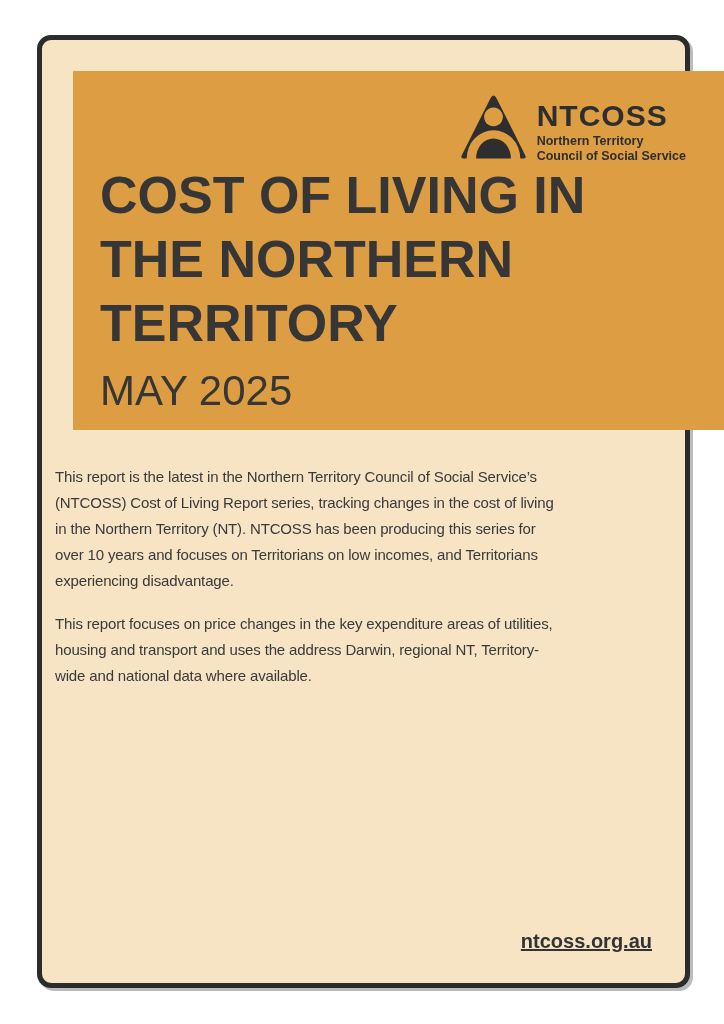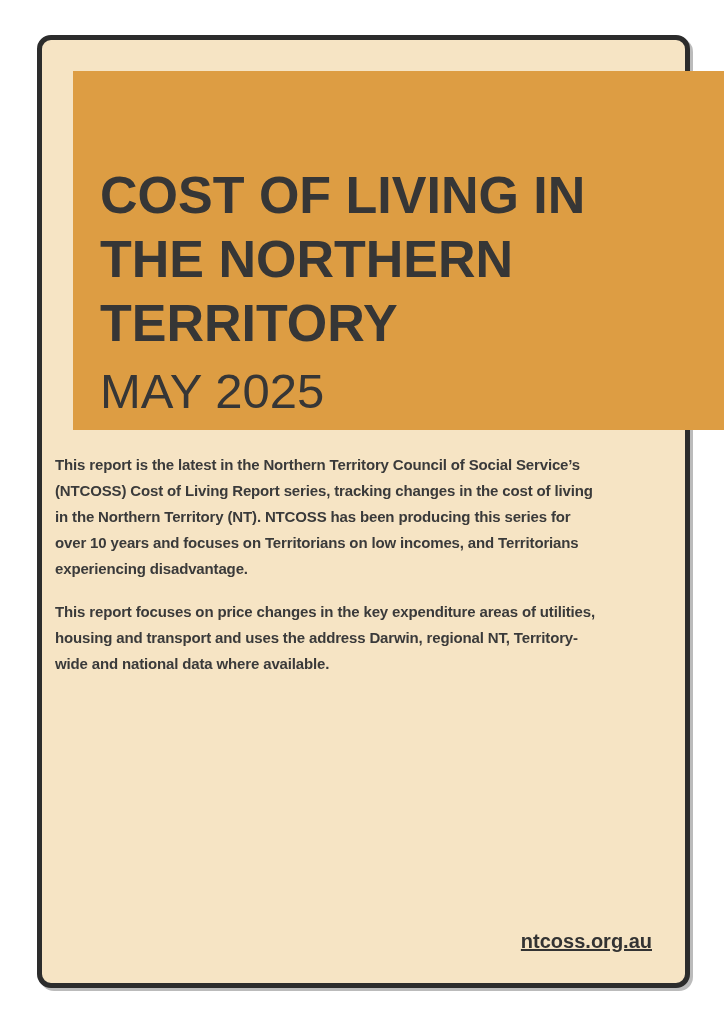--- a/index.html
+++ b/index.html
@@ -74,41 +74,41 @@
     margin: 92px 0 0 0;
     font-size: 52px;
     font-weight: 700;
     line-height: 64px;
     color: #363636;
     white-space: pre;
     letter-spacing: 0;
   }
   .banner-subtitle {
     margin-top: 12px;
-    font-size: 49px;
+    font-size: 42px;
     font-weight: 400;
     line-height: 48px;
     color: #363636;
   }
   
   .body-copy {
     position: absolute;
     left: 55px;
     top: 452px;
     width: 625px;
     z-index: 3;
     color: #3a3a3a;
   }
   .paragraph {
     font-size: 15px;
-    font-weight: 700;
+    font-weight: 400;
     line-height: 26px;
     letter-spacing: -0.15px;
     white-space: pre-line;
-    margin: 0 0 17px 0;
+    margin: 12px 0 17px 0;
   }
   .website-link {
     position: absolute;
     top: 930px;
     right: 72px;
     z-index: 3;
     font-size: 20px;
     font-weight: 700;
     color: #333333;
     text-decoration: underline;
@@ -117,20 +117,38 @@
 </style>
 </head>
 <body>
 
 <div class="page">
 
   <div class="card"></div>
 
   <div class="banner">
 
+    <div class="logo">
+      <svg class="logo-mark" viewBox="0 0 100 100" xmlns="http://www.w3.org/2000/svg">
+        <path fill="#2e2e2e" fill-rule="evenodd" d="
+          M45.5,10 Q50,2 54.5,10
+          L97.5,95.5 Q99.5,100 94,100
+          L6,100 Q0.5,100 2.5,95.5 Z
+          M50,24 a14,14 0 1,0 0.0001,0 Z
+          M10,100 a40,42 0 0,1 80,0 Z"></path>
+        <path fill="#2e2e2e" d="M24,100 a26,30 0 0,1 52,0 Z"></path>
+      </svg>
+      <div class="logo-text">
+        <div class="logo-acronym">NTCOSS</div>
+        <div class="logo-org">
+          <span>Northern Territory</span><br>
+          <span>Council of Social Service</span>
+        </div>
+      </div>
+    </div>
 
     <h1 class="banner-title">COST OF LIVING IN
 THE NORTHERN
 TERRITORY</h1>
     <div class="banner-subtitle">MAY 2025</div>
   </div>
 
   <div class="body-copy">
     <p class="paragraph">This report is the latest in the Northern Territory Council of Social Service’s
 (NTCOSS) Cost of Living Report series, tracking changes in the cost of living

